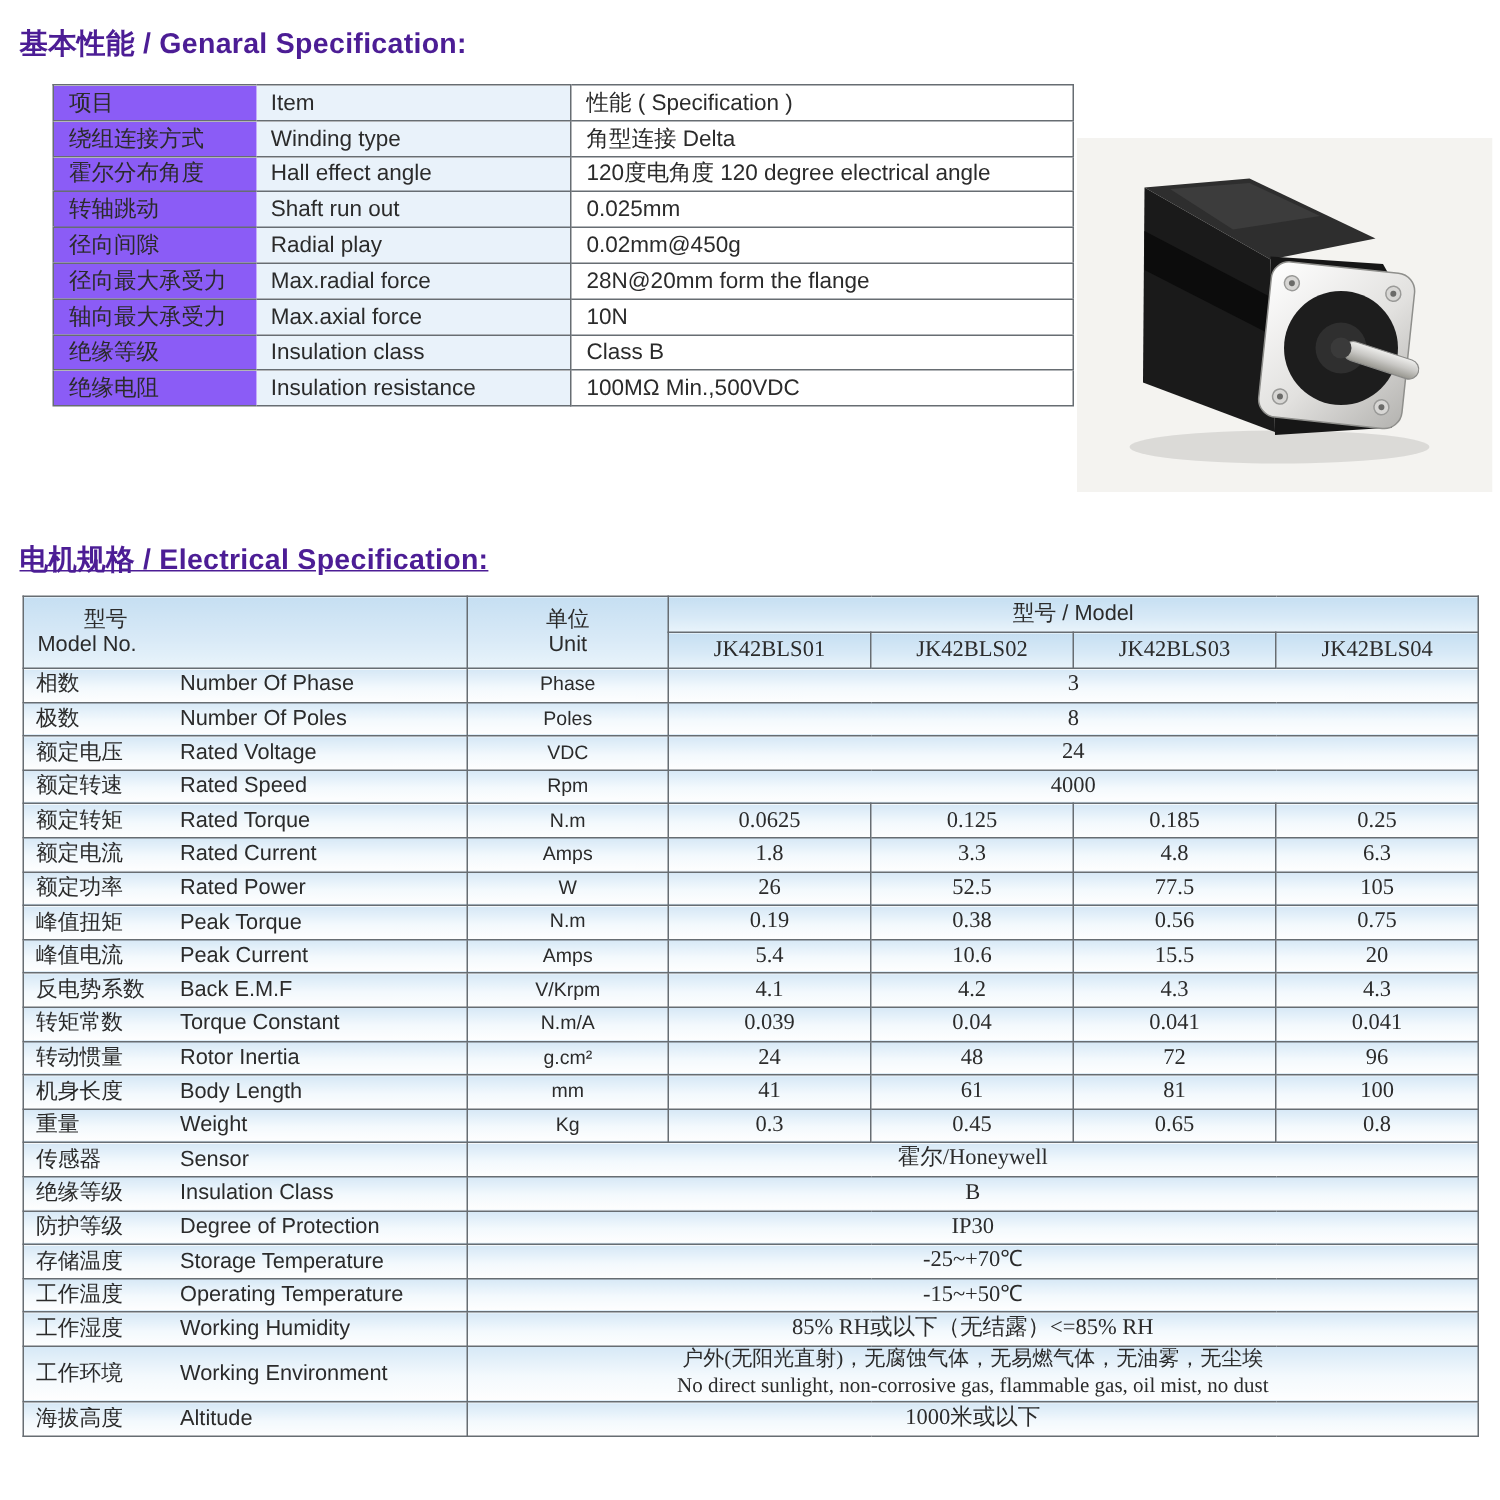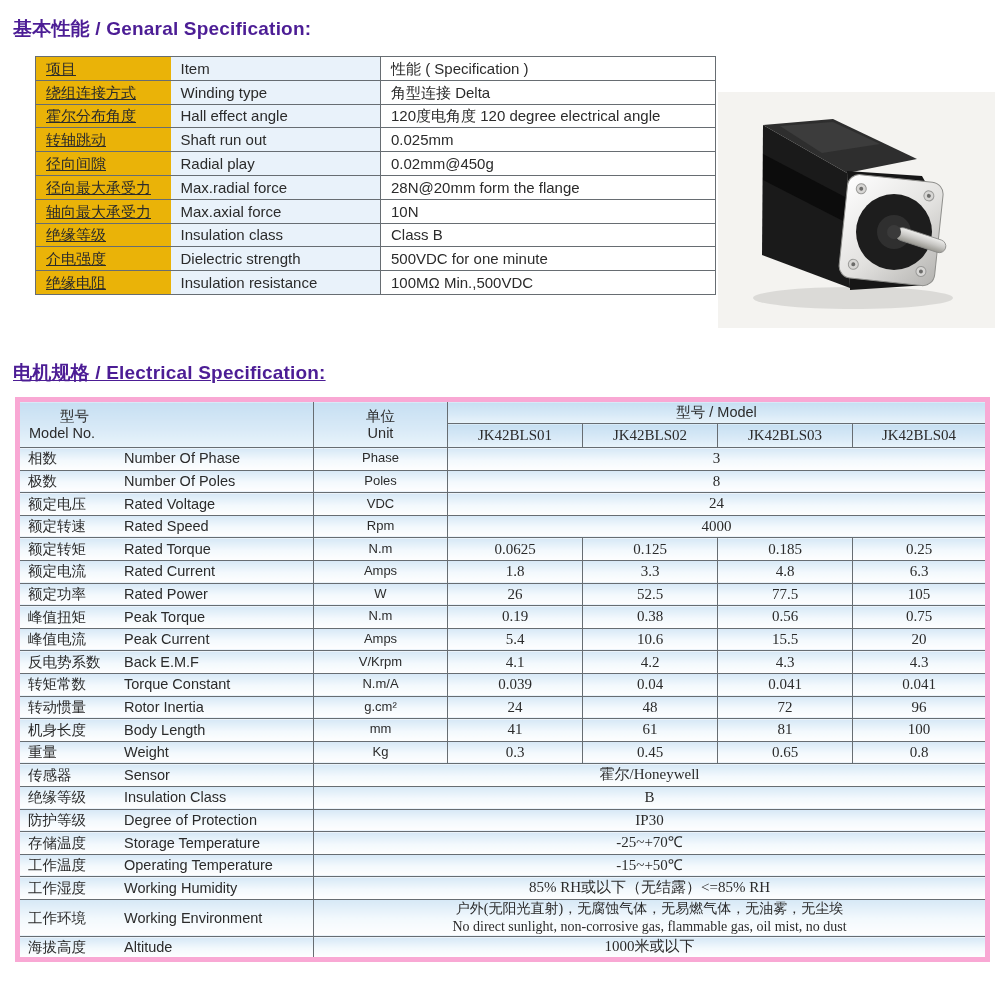--- a/index.html
+++ b/index.html
@@ -10,30 +10,30 @@
   .sec-title{position:absolute;font-size:19px;font-weight:700;color:#4c1d95;letter-spacing:.2px;white-space:nowrap;}
   #title1{left:13px;top:16px;}
   #title2{left:13px;top:360px;text-decoration:underline;}
 
   table{border-collapse:collapse;table-layout:fixed;}
 
   
   #general-table{position:absolute;left:35px;top:56px;width:680px;font-size:15px;border:1px solid #676d72;}
   #general-table td{height:23.8px;padding:0 6px 0 10px;border-bottom:1px solid #676d72;
     overflow:hidden;white-space:nowrap;line-height:1;}
-  #general-table td.g1{width:135px;background:#eab308;text-decoration:underline;}
+  #general-table td.g1{width:135px;background:#8b5cf6;}
   #general-table td.g2{width:210px;background:#e9f2fa;border-right:1px solid #676d72;}
   #general-table td.g3{width:335px;background:#ffffff;}
 
   
   #photo{position:absolute;left:718px;top:92px;width:277px;height:236px;}
 
   
   #electrical-table{position:absolute;left:15px;top:397px;width:970px;font-size:14.5px;
-    border:5px solid #f9a8d4;text-align:center;}
+    border:1px solid #f9a8d4;text-align:center;}
   #electrical-table col.c-lab{width:296px;}
   #electrical-table col.c-unit{width:134px;}
   #electrical-table col.c-m{width:135px;}
   #electrical-table th,#electrical-table td{border:1px solid #676d72;padding:0;line-height:1.15;}
   #electrical-table th{font-weight:400;height:24px;
     background:linear-gradient(180deg,#c6dff2 0%,#d9eaf7 60%,#e9f4fb 100%);}
   .lab-h{text-align:left;}
   .lab-h .hzh{padding-left:40px;}
   .lab-h .hen{padding-left:9px;}
   .unit-h div{text-align:center;}
@@ -89,25 +89,20 @@
         </tr>
         <tr>
           <td class="g1">轴向最大承受力</td>
           <td class="g2">Max.axial force</td>
           <td class="g3">10N</td>
         </tr>
         <tr>
           <td class="g1">绝缘等级</td>
           <td class="g2">Insulation class</td>
           <td class="g3">Class B</td>
-        </tr>
-        <tr>
-          <td class="g1">介电强度</td>
-          <td class="g2">Dielectric strength</td>
-          <td class="g3">500VDC for one minute</td>
         </tr>
         <tr>
           <td class="g1">绝缘电阻</td>
           <td class="g2">Insulation resistance</td>
           <td class="g3">100MΩ Min.,500VDC</td>
         </tr>
       </tbody>
   </table>
 
   <div id="photo">

